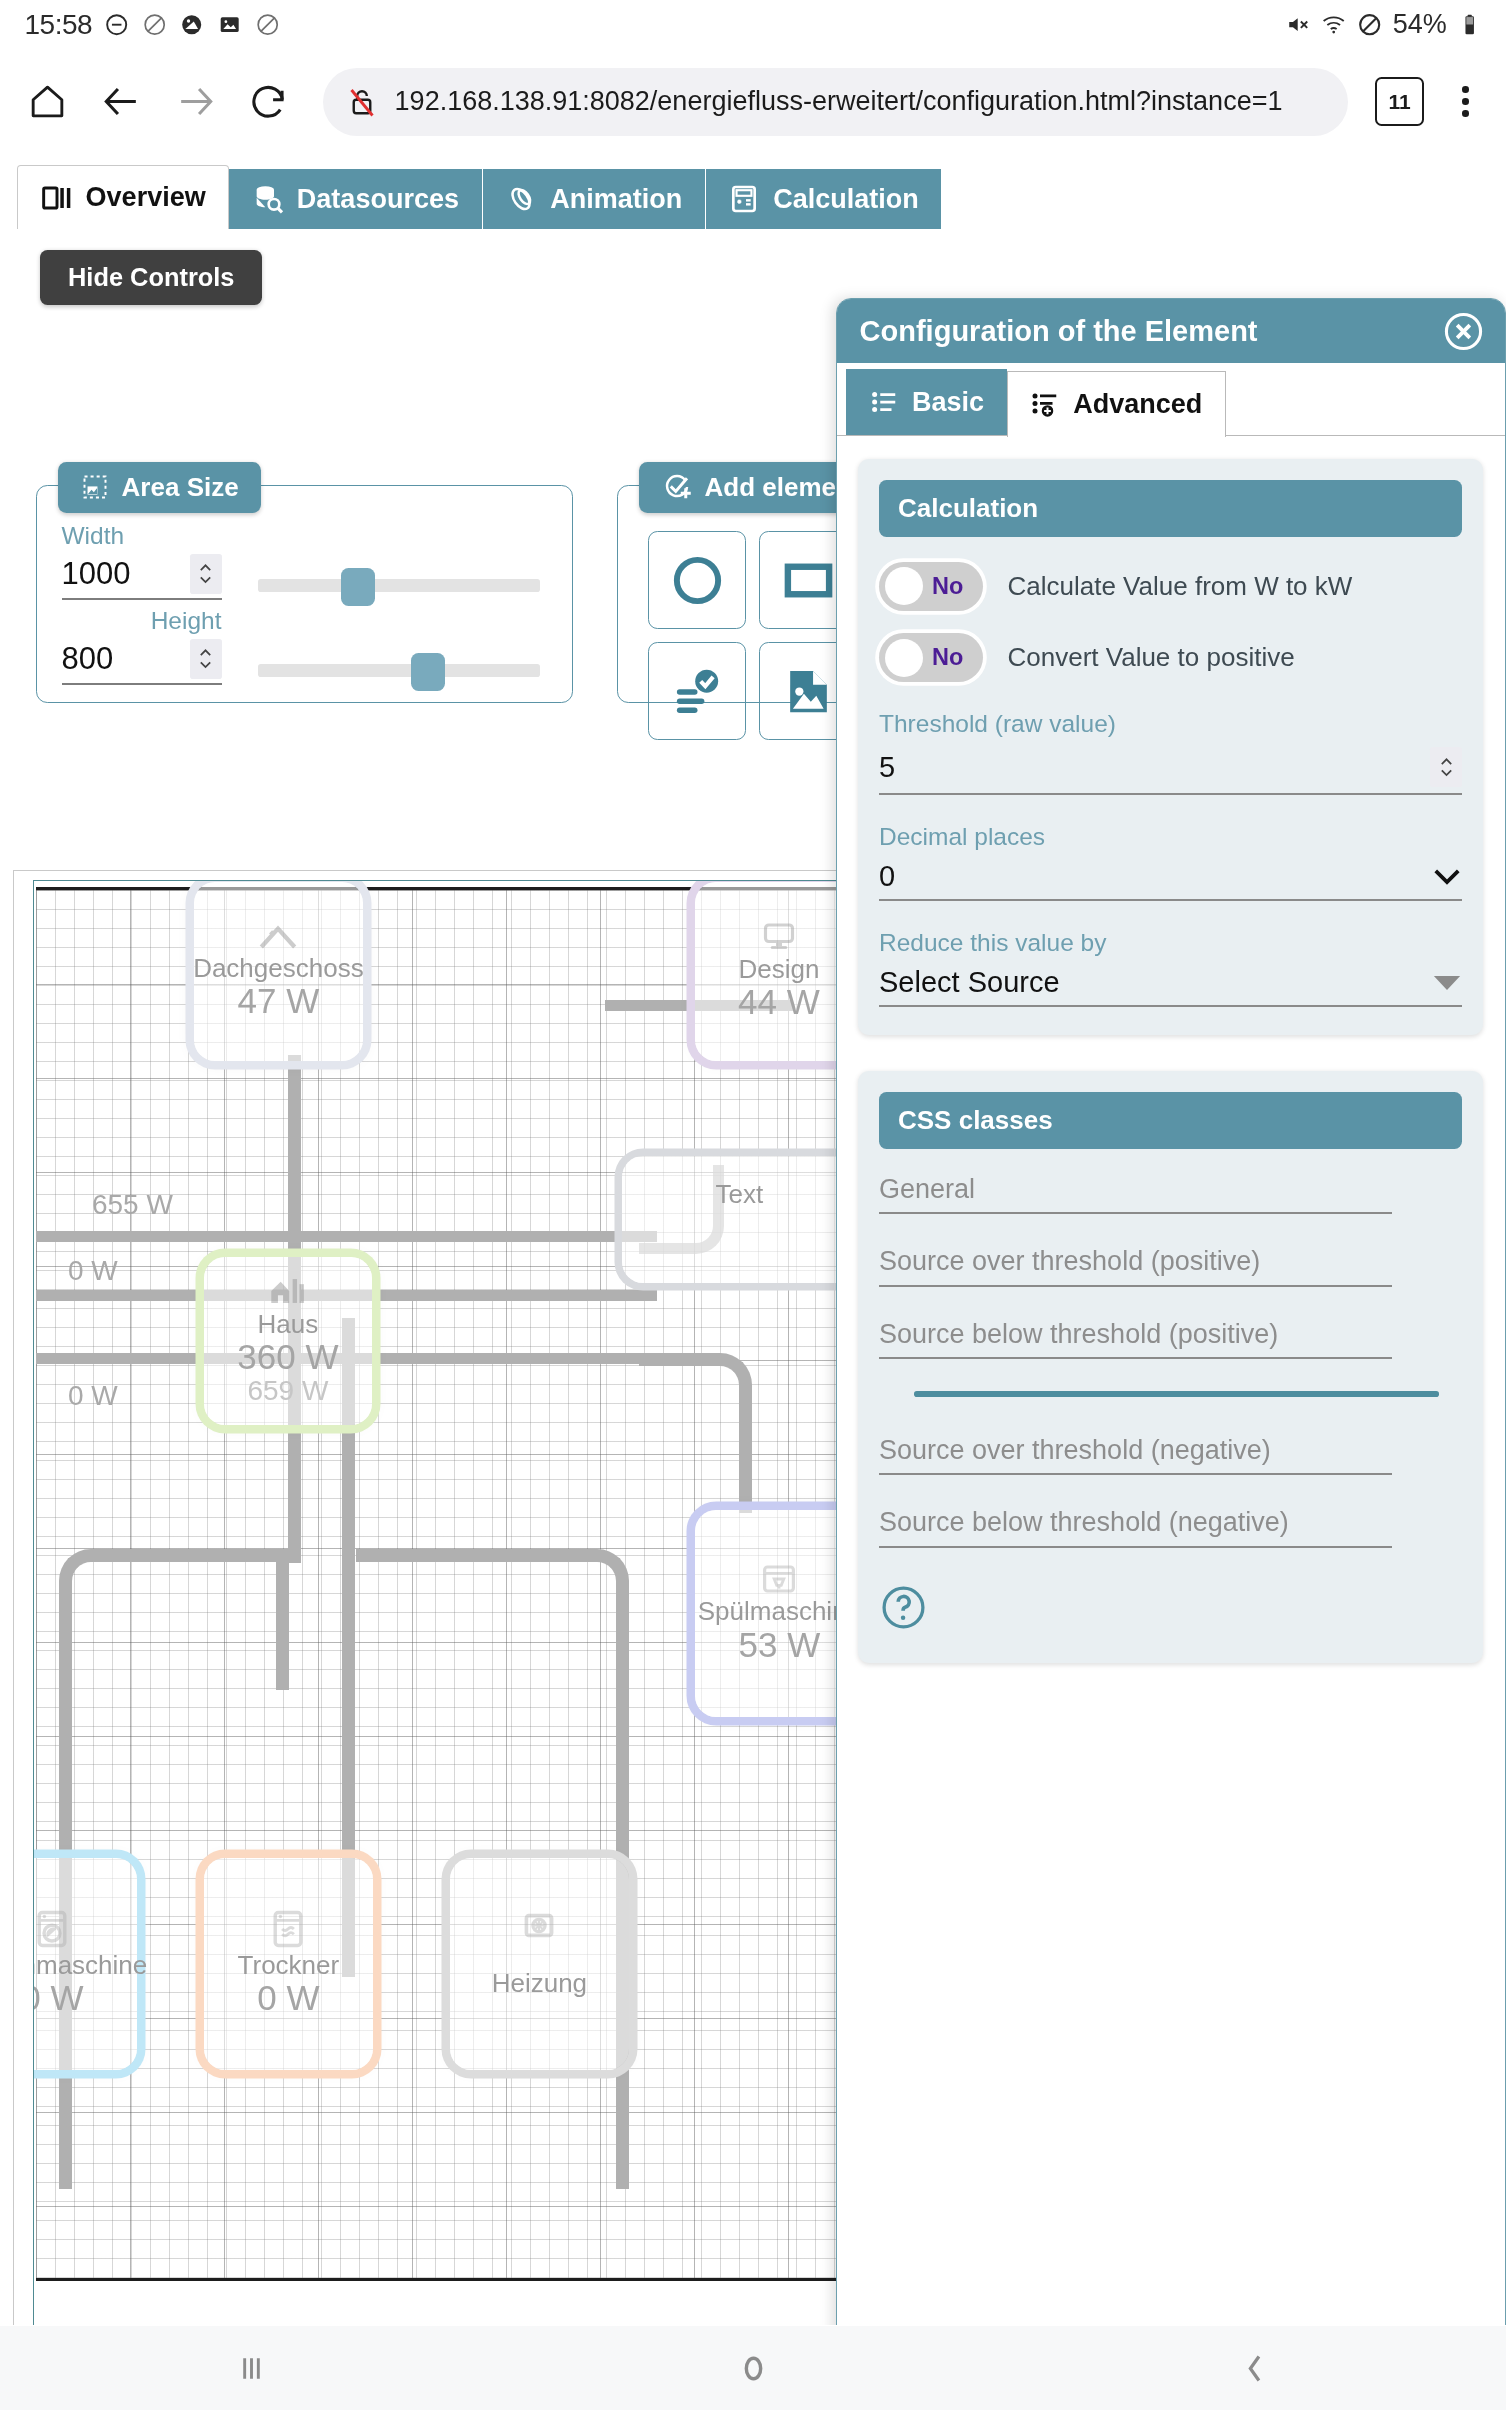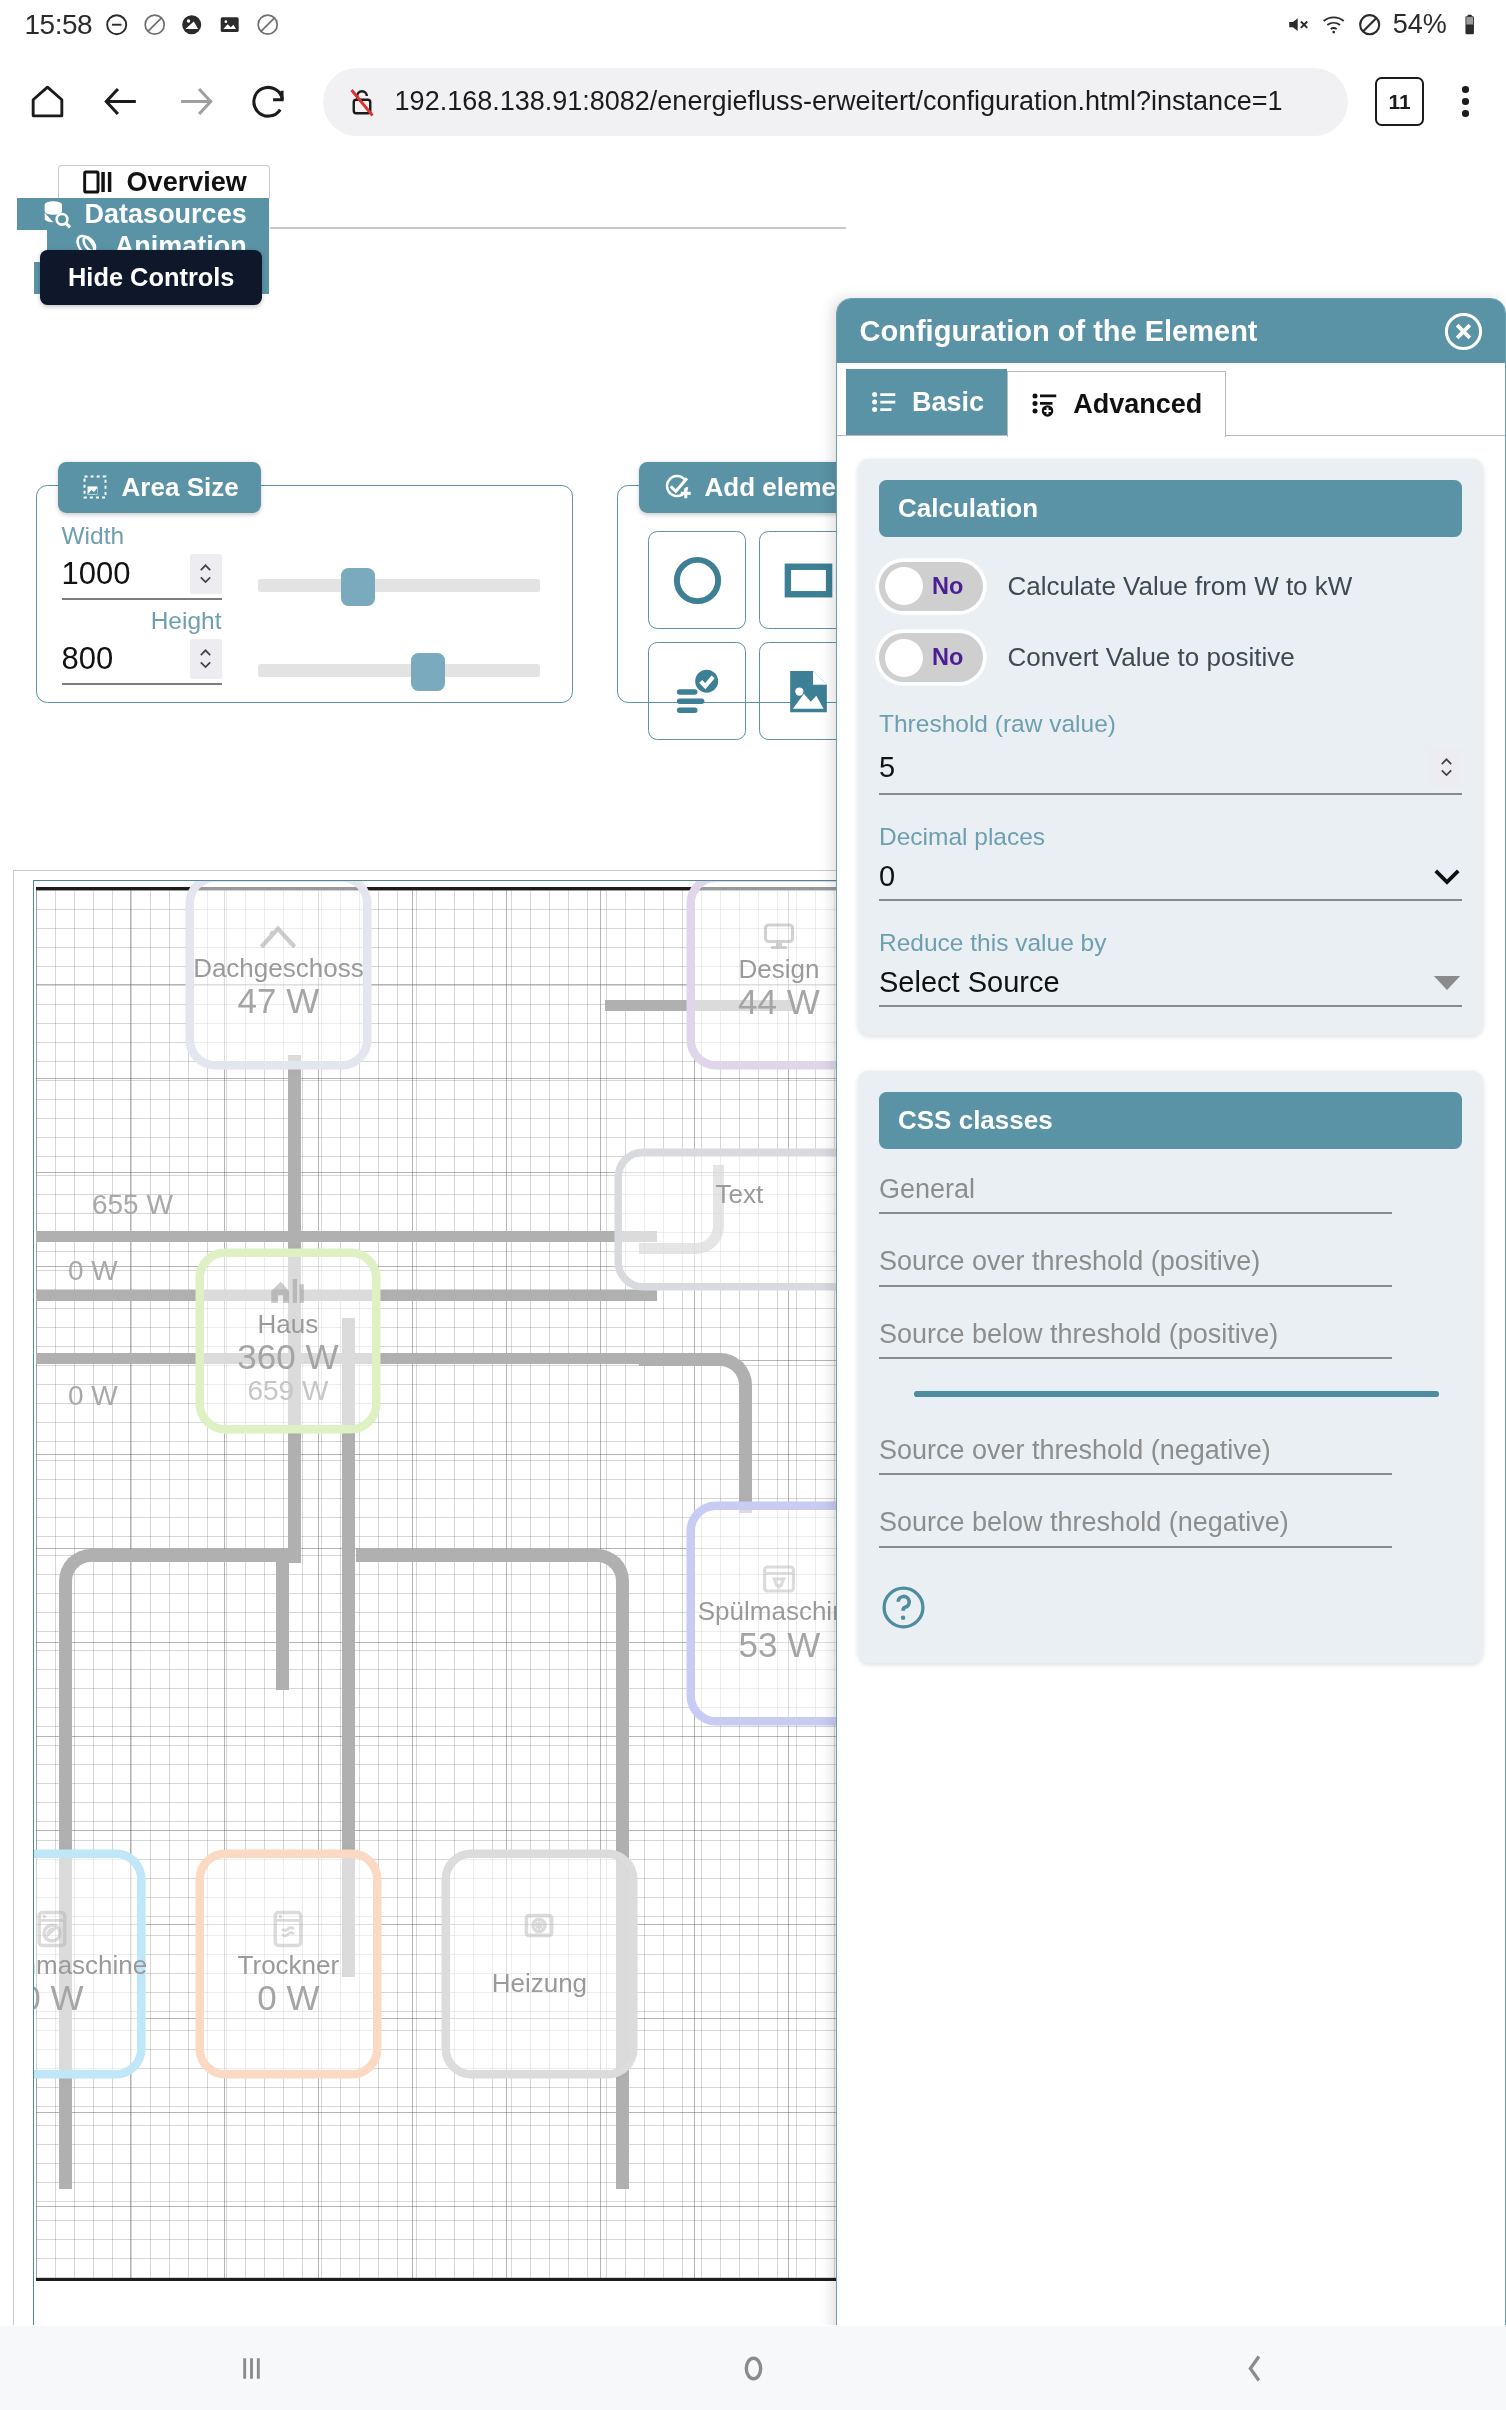--- a/index.html
+++ b/index.html
@@ -49,21 +49,21 @@
 
   
   #app {
     position: absolute; top: 154px; left: 0; width: 1507px; height: 2171px;
     background: #ffffff; overflow: hidden;
   }
 
   
   #tabstrip {
     position: absolute; top: 11.3px; left: 17px; height: 64px;
-    display: flex; align-items: flex-end; flex-direction: column;
+    display: flex; align-items: flex-end;
   }
   .ttab {
     height: 60px; display: flex; align-items: center; gap: 13px;
     padding: 0 22.6px; color: #ffffff; background: #5a93a6;
     font-size: 27px; font-weight: bold;
     border-right: 1.9px solid #ffffff;
   }
   .ttab.active {
     background: #ffffff; color: #111111; height: 64px;
     border: 1.9px solid #c9c9c9; border-bottom: none;
@@ -71,21 +71,21 @@
   }
   .ttab svg { display: block; }
 
   #tab-underline {
     position: absolute; top: 73px; left: 17px; width: 829px; height: 1.9px; background: #c9c9c9;
   }
 
   
   #hide-controls {
     position: absolute; top: 96px; left: 40px;
-    background: #0f172a; color: #fff; font-size: 25.4px; font-weight: bold;
+    background: #404040; color: #fff; font-size: 25.4px; font-weight: bold;
     padding: 13px 28px; border-radius: 7.5px; border: none;
     box-shadow: 0 1.9px 4.7px rgba(0,0,0,.22);
   }
 
   
   .ccard {
     position: absolute; background: #ffffff;
     border: 1.9px solid #5a93a6; border-radius: 11.3px;
   }
   .ccard-title {

